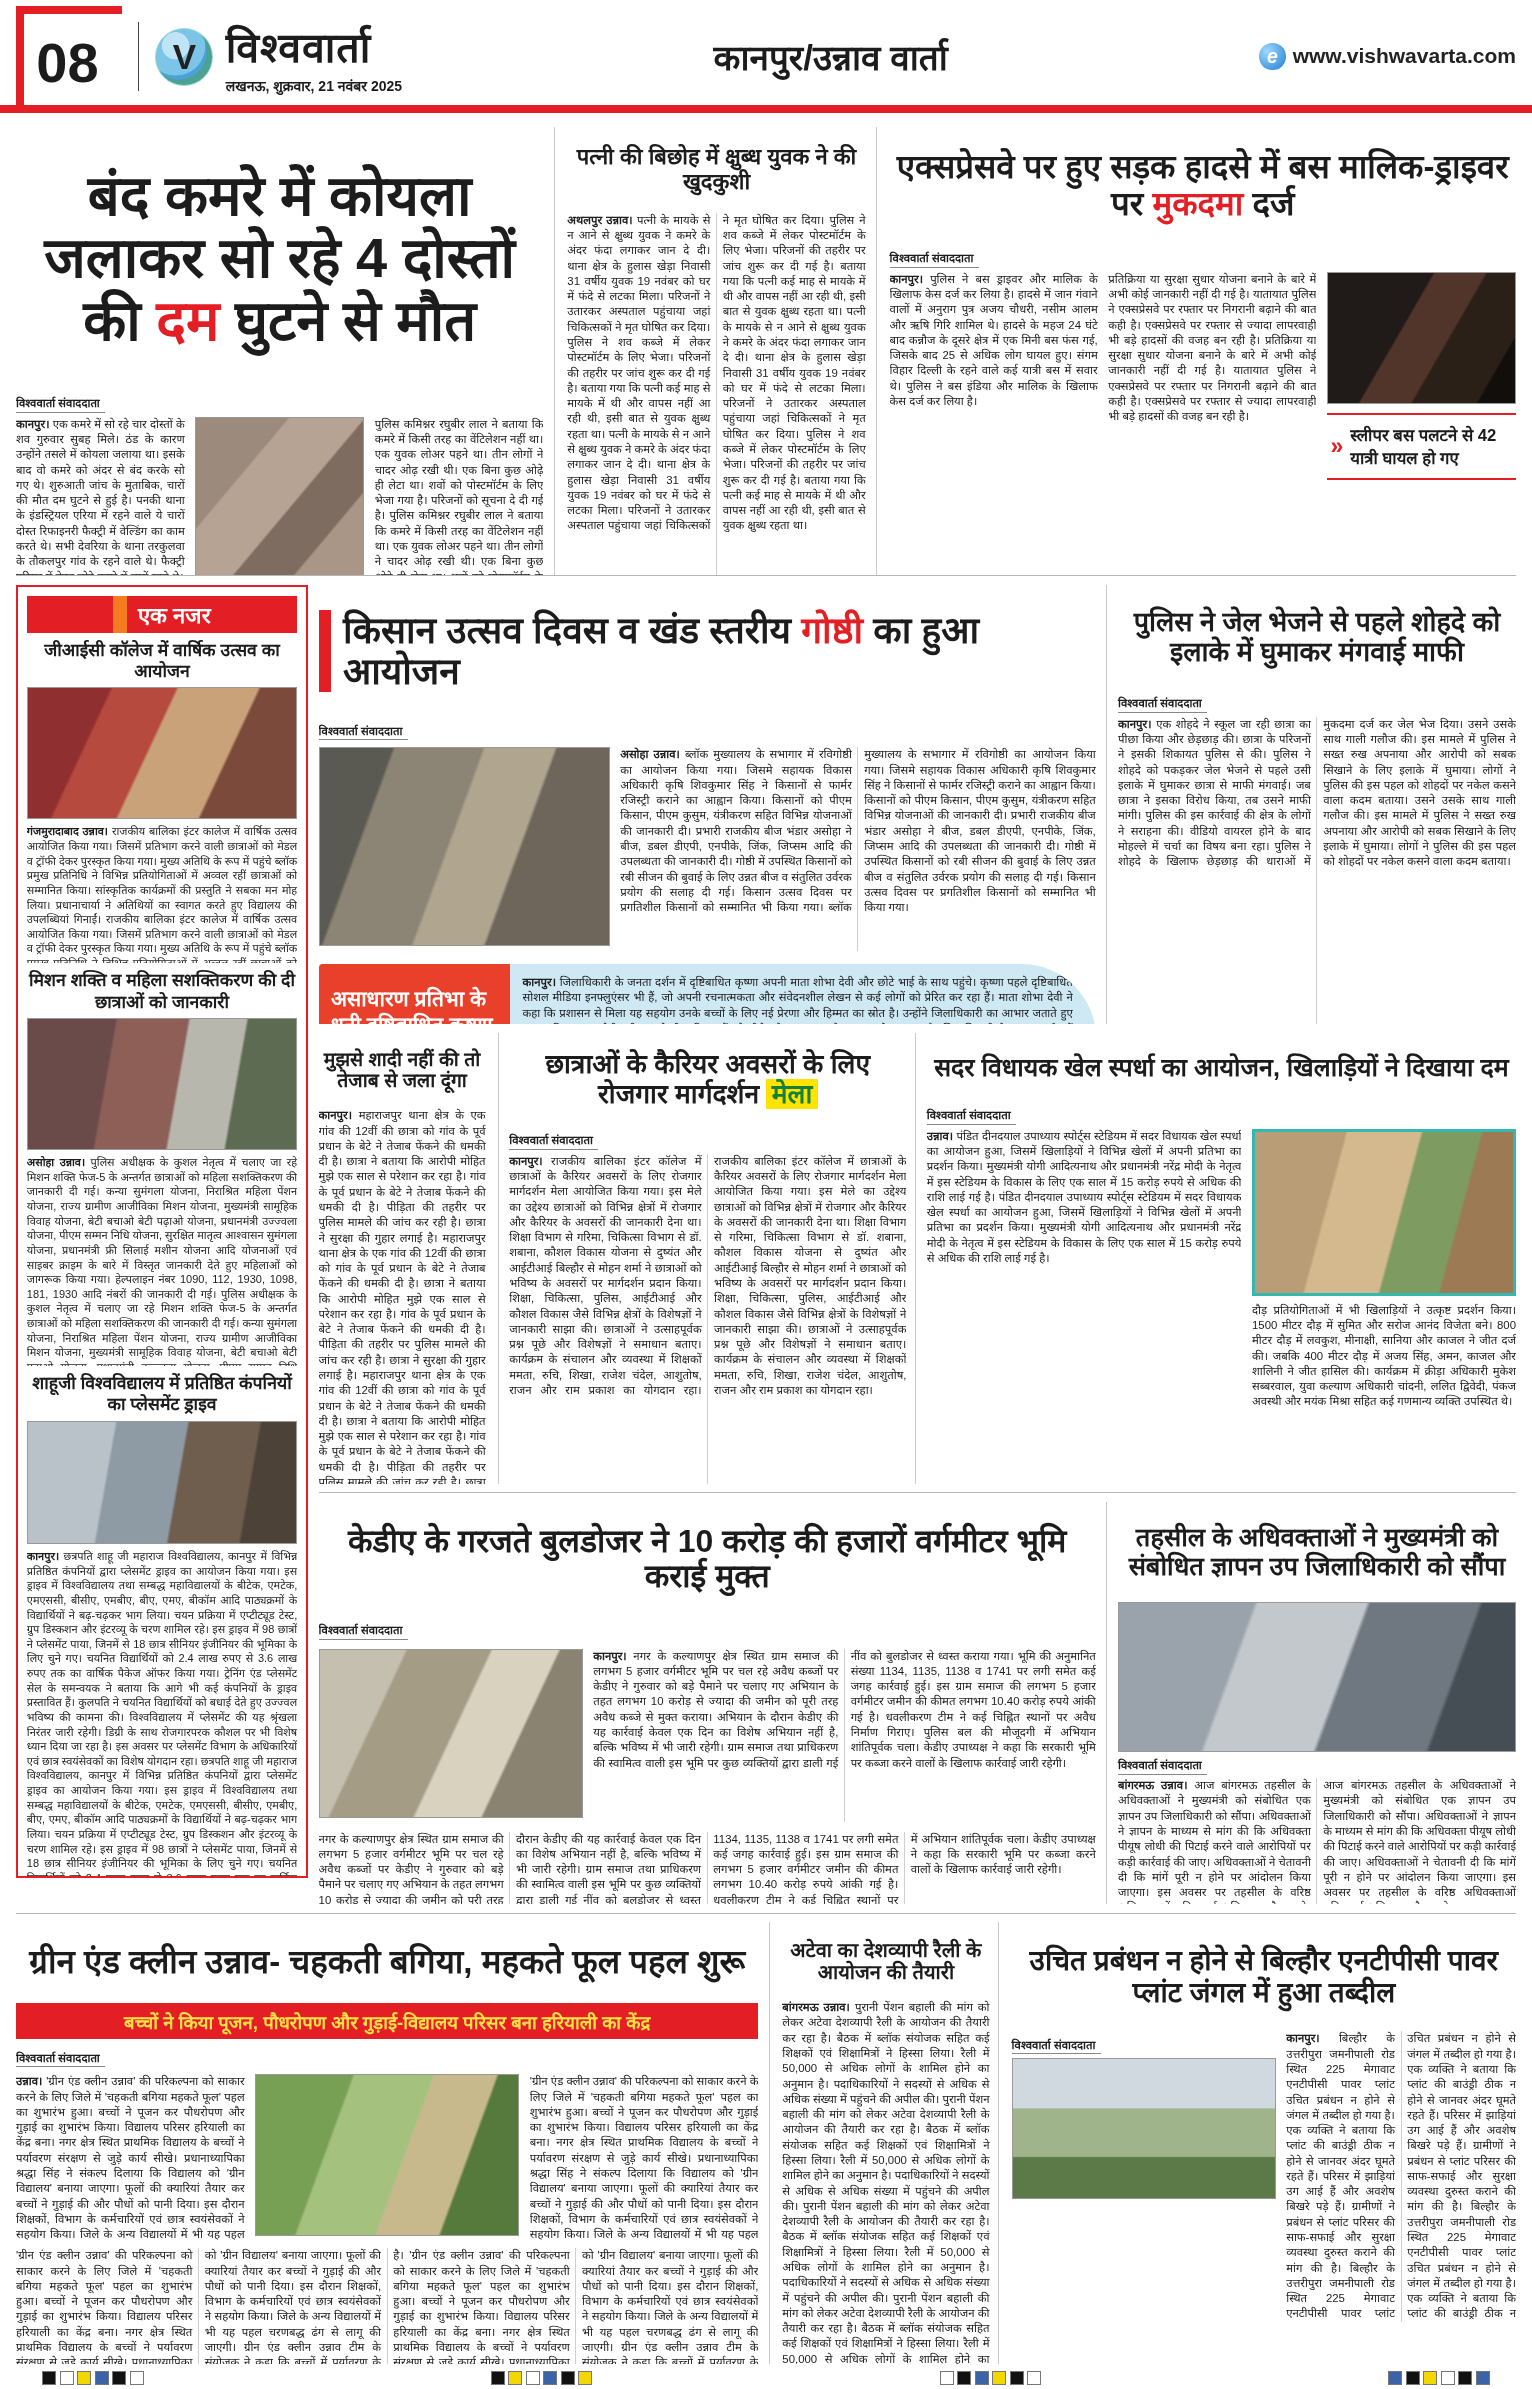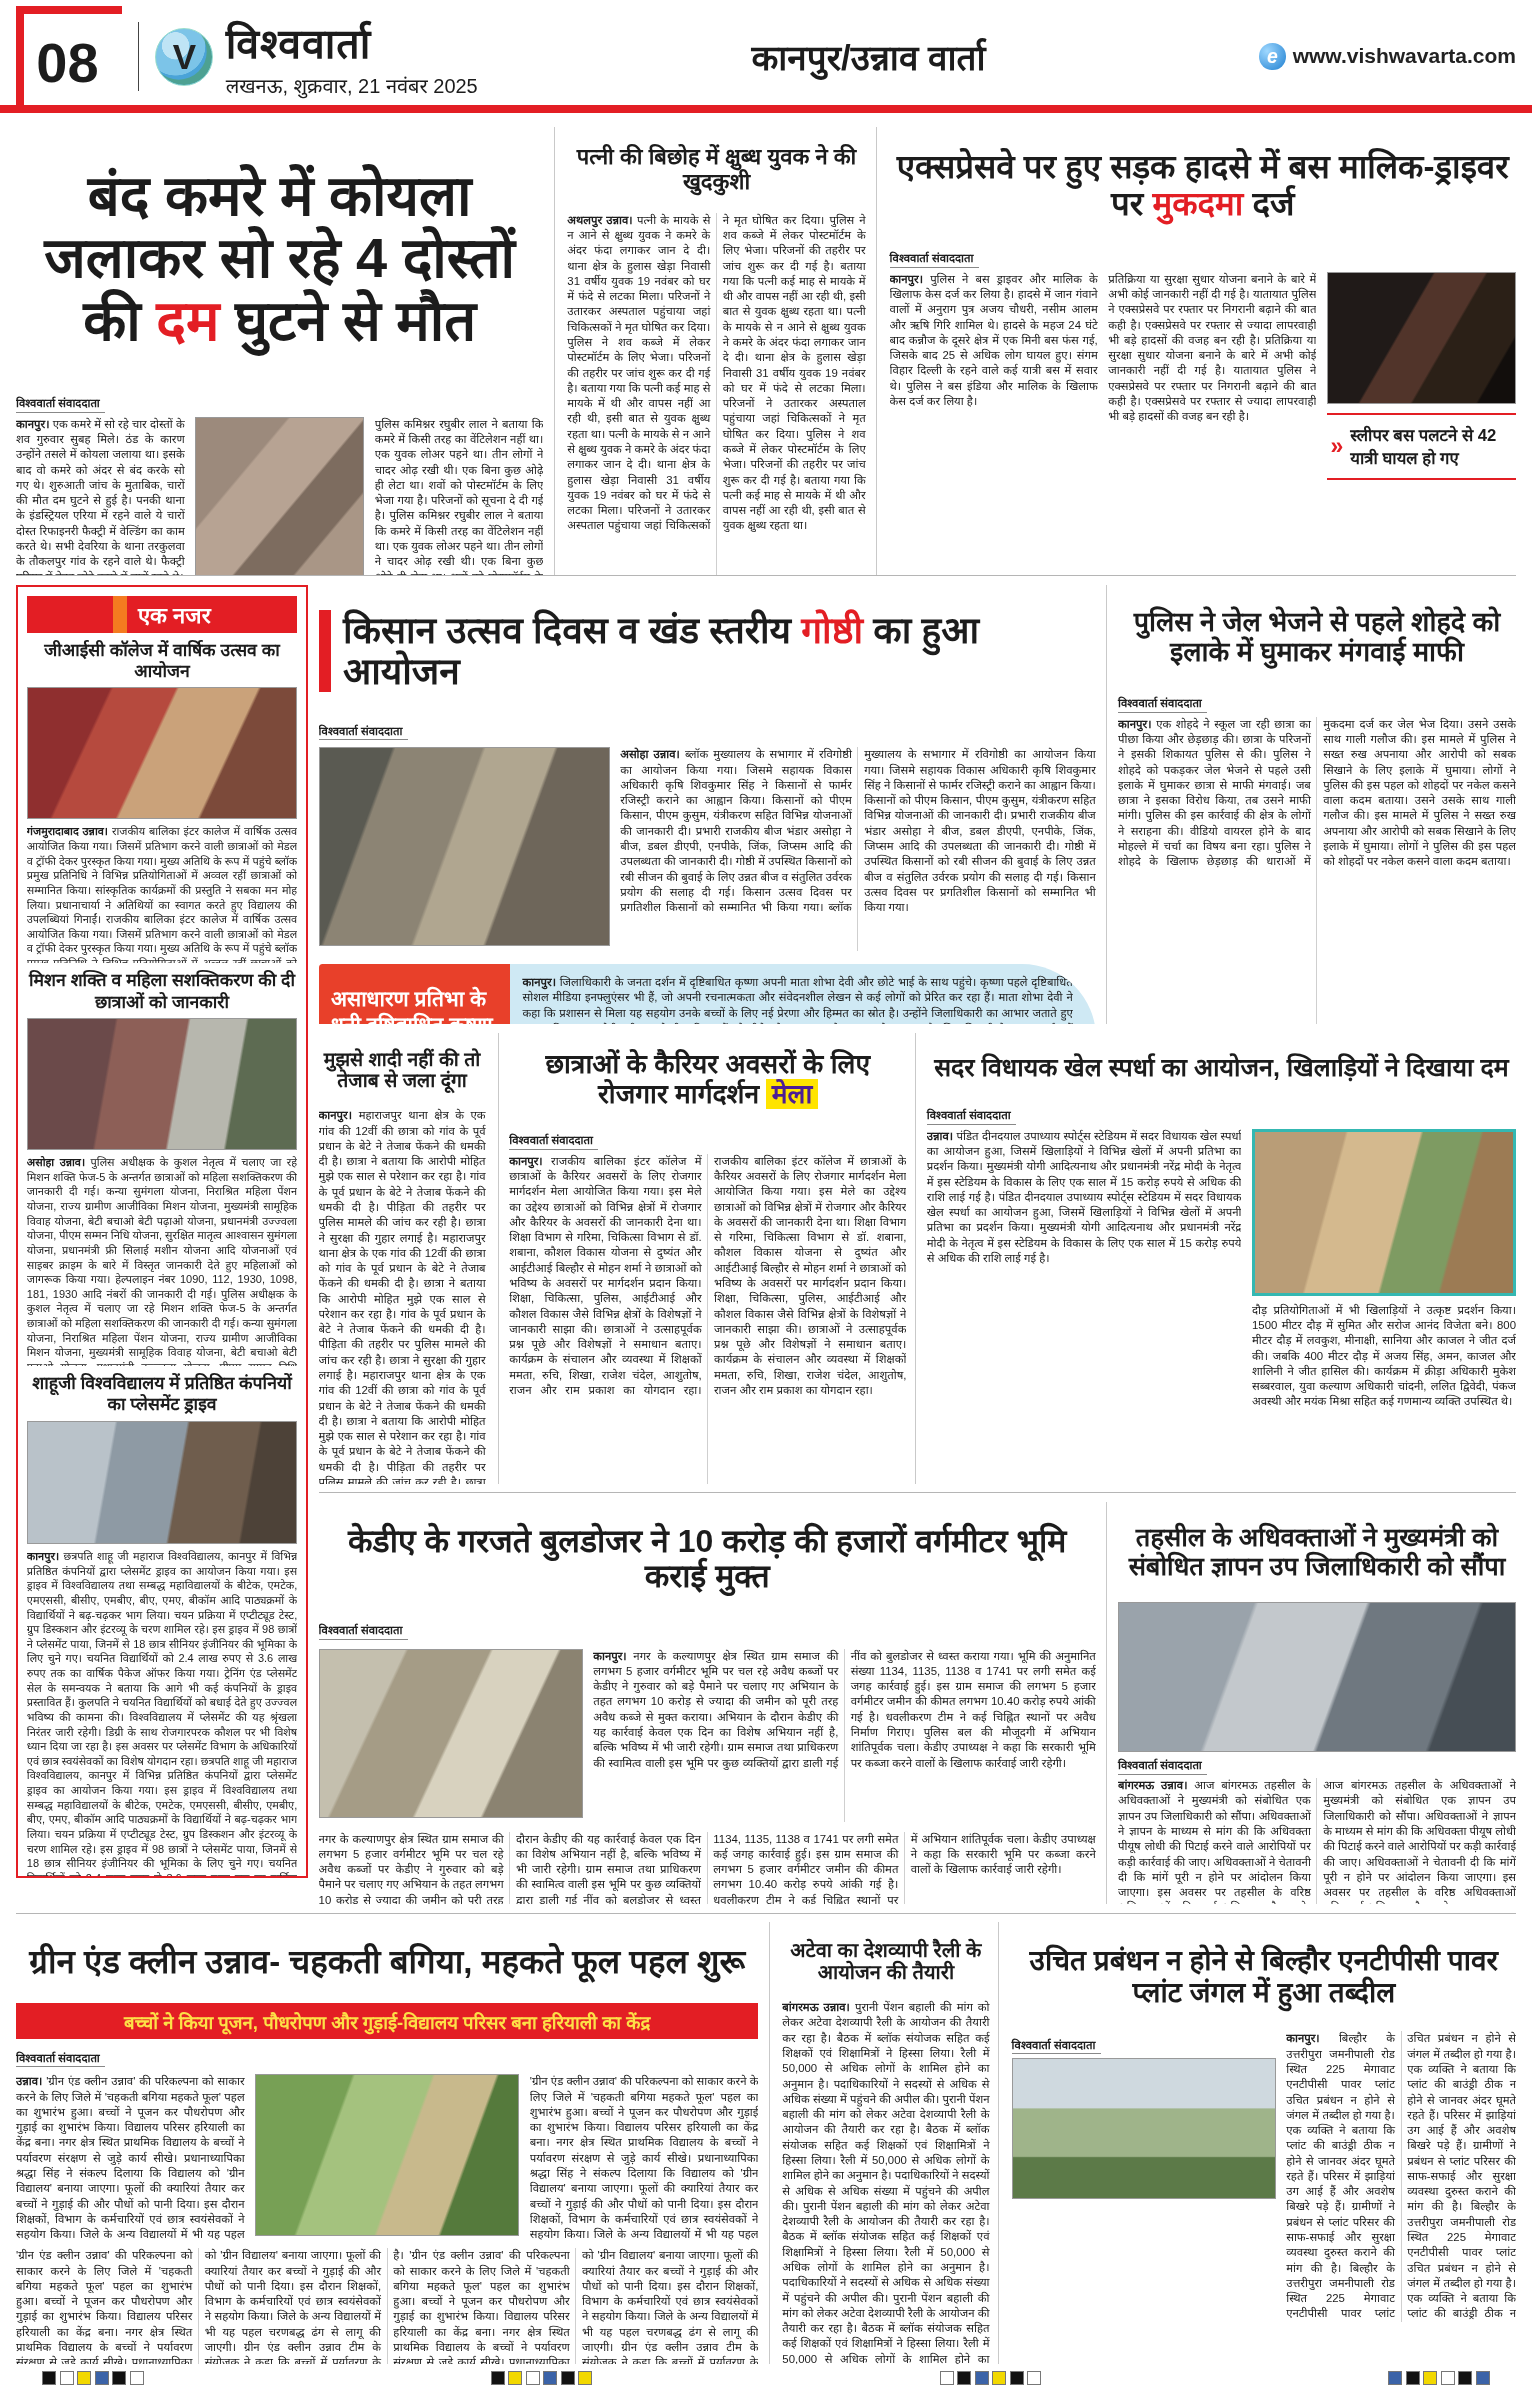--- a/index.html
+++ b/index.html
@@ -8,21 +8,21 @@
   
   .masthead{position:relative;height:113px;padding:0 16px;display:flex;align-items:center;}
   .masthead:after{content:"";position:absolute;left:0;right:0;bottom:0;height:8px;background:#e31e24;}
   .pagenum-wrap{border-top:8px solid #e31e24;border-left:8px solid #e31e24;padding:5.3px 23px 0 12.3px;height:88px;display:flex;align-items:center;}
   .pagenum{font-size:56px;font-weight:700;line-height:1;}
   .mast-div{width:1.8px;height:69px;background:#444;margin:0 16px;}
   .globe{width:56px;height:56px;border-radius:50%;background:radial-gradient(circle at 35% 30%,#bfe4f5 0 25%,#7cc4e8 26% 55%,#4aa3d8 56% 100%);position:relative;display:flex;align-items:center;justify-content:center;margin-right:12.3px;border:0.9px solid #9dc;box-shadow:inset -5.3px -5.3px 0 rgba(80,160,90,.55);}
   .globe span{font-size:35px;font-weight:700;color:#222;}
   .brand-block{display:flex;flex-direction:column;}
   .brand{font-size:41px;font-weight:800;letter-spacing:0.9px;}
-  .edition{font-size:20px;font-weight:400;margin-top:2px;}
+  .edition{font-size:14px;font-weight:700;margin-top:2px;}
   .section-title{flex:1;text-align:center;font-size:35px;font-weight:800;}
   .site{display:flex;align-items:center;gap:7px;font-size:21px;font-weight:700;color:#555;}
   .site b{color:#222;}
   .e-icon{width:26.4px;height:26.4px;border-radius:50%;background:radial-gradient(circle at 30% 30%,#9fd8ff,#1e7fd0);color:#fff;font-size:19.4px;font-weight:800;display:flex;align-items:center;justify-content:center;font-style:italic;}
   
   .page-body{padding:7px 16px 0 16px;}
   .hline{font-weight:800;line-height:1.12;text-align:center;}
   .byline{font-size:11.4px;font-weight:700;border-bottom:1.8px solid #888;display:inline-block;padding:1.8px 5.3px 1.8px 0;margin:3.5px 0;}
   .dl{font-weight:800;}
   .body-txt{font-size:11.4px;line-height:1.34;text-align:justify;overflow:hidden;}
@@ -50,21 +50,21 @@
   .side-body{font-size:11px;line-height:1.33;text-align:justify;overflow:hidden;}
   .mid-main{display:flex;flex-direction:column;gap:8.8px;}
   .row-b1{display:grid;grid-template-columns:1fr 398px;gap:10.6px;height:439px;overflow:hidden;}
   .kisan-flex{display:flex;gap:10.6px;margin-top:3.5px;height:208px;overflow:hidden;}
   .kisan-photo{width:291px;flex:0 0 291px;height:199px;background:linear-gradient(110deg,#5a5a52 0 20%,#8c8474 21% 45%,#b0a690 46% 65%,#6e665a 66% 100%);}
   .krishna-row{display:flex;margin-top:8.8px;height:148px;overflow:hidden;}
   .krishna-red{flex:0 0 167px;background:#e8402a;color:#fff;font-weight:800;font-size:21px;line-height:1.25;padding:12.3px;display:flex;align-items:center;border-radius:3.5px 0 0 3.5px;}
   .krishna-blue{flex:1;background:#cfe9f4;border-radius:0 79px 79px 0;padding:10.6px 23px 10.6px 12.3px;font-size:11.4px;line-height:1.38;text-align:justify;overflow:hidden;}
   .row-b2{display:grid;grid-template-columns:180px 407px 1fr;gap:10.6px;height:451px;overflow:hidden;}
   .row-b3{display:grid;grid-template-columns:1fr 398px;gap:10.6px;height:412px;overflow:hidden;border-top:1.8px solid #b5b5b5;padding-top:8.8px;box-sizing:border-box;}
-  .hl-yellow{background:#ffe400;color:#4c1d95;padding:0 5.3px;}
+  .hl-yellow{background:#ffe400;color:#15803d;padding:0 5.3px;}
   .khel-photo{height:167px;background:linear-gradient(105deg,#b99d77 0 30%,#d4b98e 31% 55%,#7e9b62 56% 75%,#9c7b54 76% 100%);border:3.5px solid #34b8b2;}
   .kda-flex{display:flex;gap:10.6px;margin-top:5.3px;height:176px;overflow:hidden;}
   .kda-photo{width:264px;flex:0 0 264px;height:169px;background:linear-gradient(115deg,#c4bfae 0 25%,#a59c86 26% 50%,#d8d2bf 51% 70%,#8b8371 71% 100%);}
   .gyapan-photo{height:150px;background:linear-gradient(110deg,#9aa3ab 0 30%,#c3c8cc 31% 55%,#6f7880 56% 80%,#464e55 81% 100%);}
   
   .row-bottom{display:grid;grid-template-columns:754px 217px 1fr;gap:12.3px;margin-top:8.8px;height:451px;overflow:hidden;border-top:1.8px solid #b5b5b5;padding-top:8px;box-sizing:border-box;}
   .red-subhead{background:#e31e24;color:#fde047;font-size:18.5px;font-weight:800;text-align:center;padding:5.3px 3.5px;margin:5.3px 0;}
   .green-flex{display:flex;gap:10.6px;height:167px;overflow:hidden;margin-top:3.5px;}
   .green-photo{width:264px;flex:0 0 264px;height:162px;background:linear-gradient(110deg,#77a055 0 30%,#a4c27e 31% 55%,#c8b98c 56% 75%,#557a3c 76% 100%);}
   .ntpc-photo{height:141px;background:linear-gradient(180deg,#cfd9df 0 35%,#9fb48a 36% 70%,#5c7a48 71% 100%);}

